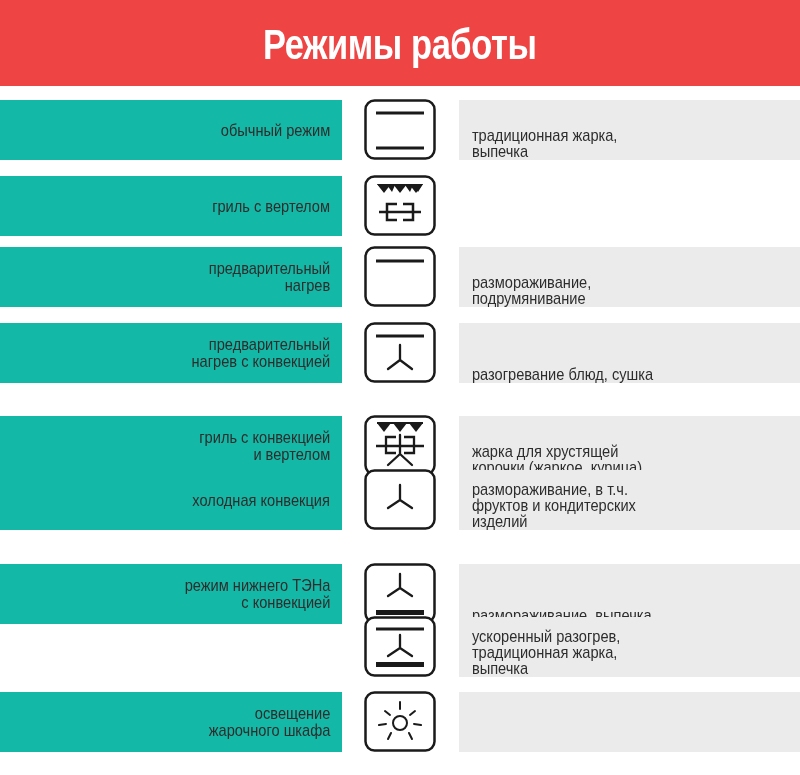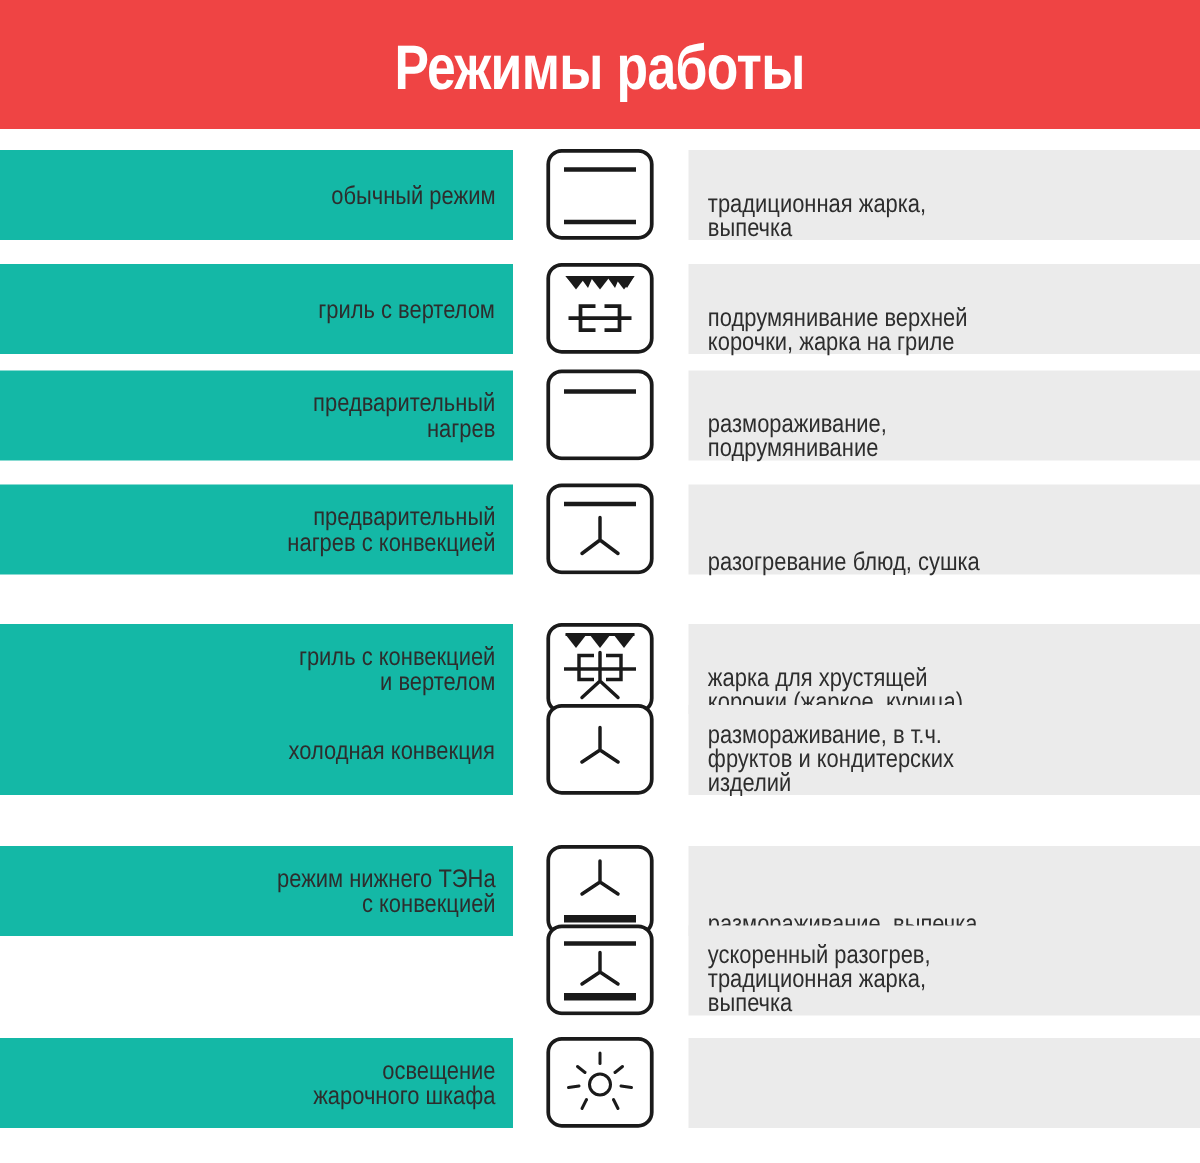--- a/index.html
+++ b/index.html
@@ -46,24 +46,20 @@
     <svg viewBox="0 0 72 61">
         <rect x="1.5" y="1.5" width="69" height="58" rx="9" fill="#fff" stroke="#1a1a1a" stroke-width="2.5"></rect>
       <path d="M13 9 L59 9 L54 17 L49 10 L46 17 L41 10 L36 17 L31 10 L28 17 L23 10 L20 17 Z" fill="#1a1a1a"></path>
       <polygon points="13,9 27,9 20,18" fill="#1a1a1a"></polygon>
         <polygon points="29,9 43,9 36,18" fill="#1a1a1a"></polygon>
         <polygon points="45,9 59,9 52,18" fill="#1a1a1a"></polygon>
       <line x1="15" y1="37" x2="57" y2="37" stroke="#1a1a1a" stroke-width="2.5"></line>
       <path d="M33 29 L23 29 L23 45 L33 45" fill="none" stroke="#1a1a1a" stroke-width="2.5"></path>
       <path d="M39 29 L49 29 L49 45 L39 45" fill="none" stroke="#1a1a1a" stroke-width="2.5"></path>
     </svg>
-  </div>
-  <div class="cell-right">
-    <div class="txt-right">подрумянивание верхней
-корочки, жарка на гриле</div>
   </div>
 </div>
 
 <div class="row" style="top:247px;">
   <div class="cell-left">
     <div class="txt-left">предварительный
 нагрев</div>
   </div>
   <div class="icon-box">
     <svg viewBox="0 0 72 61">

